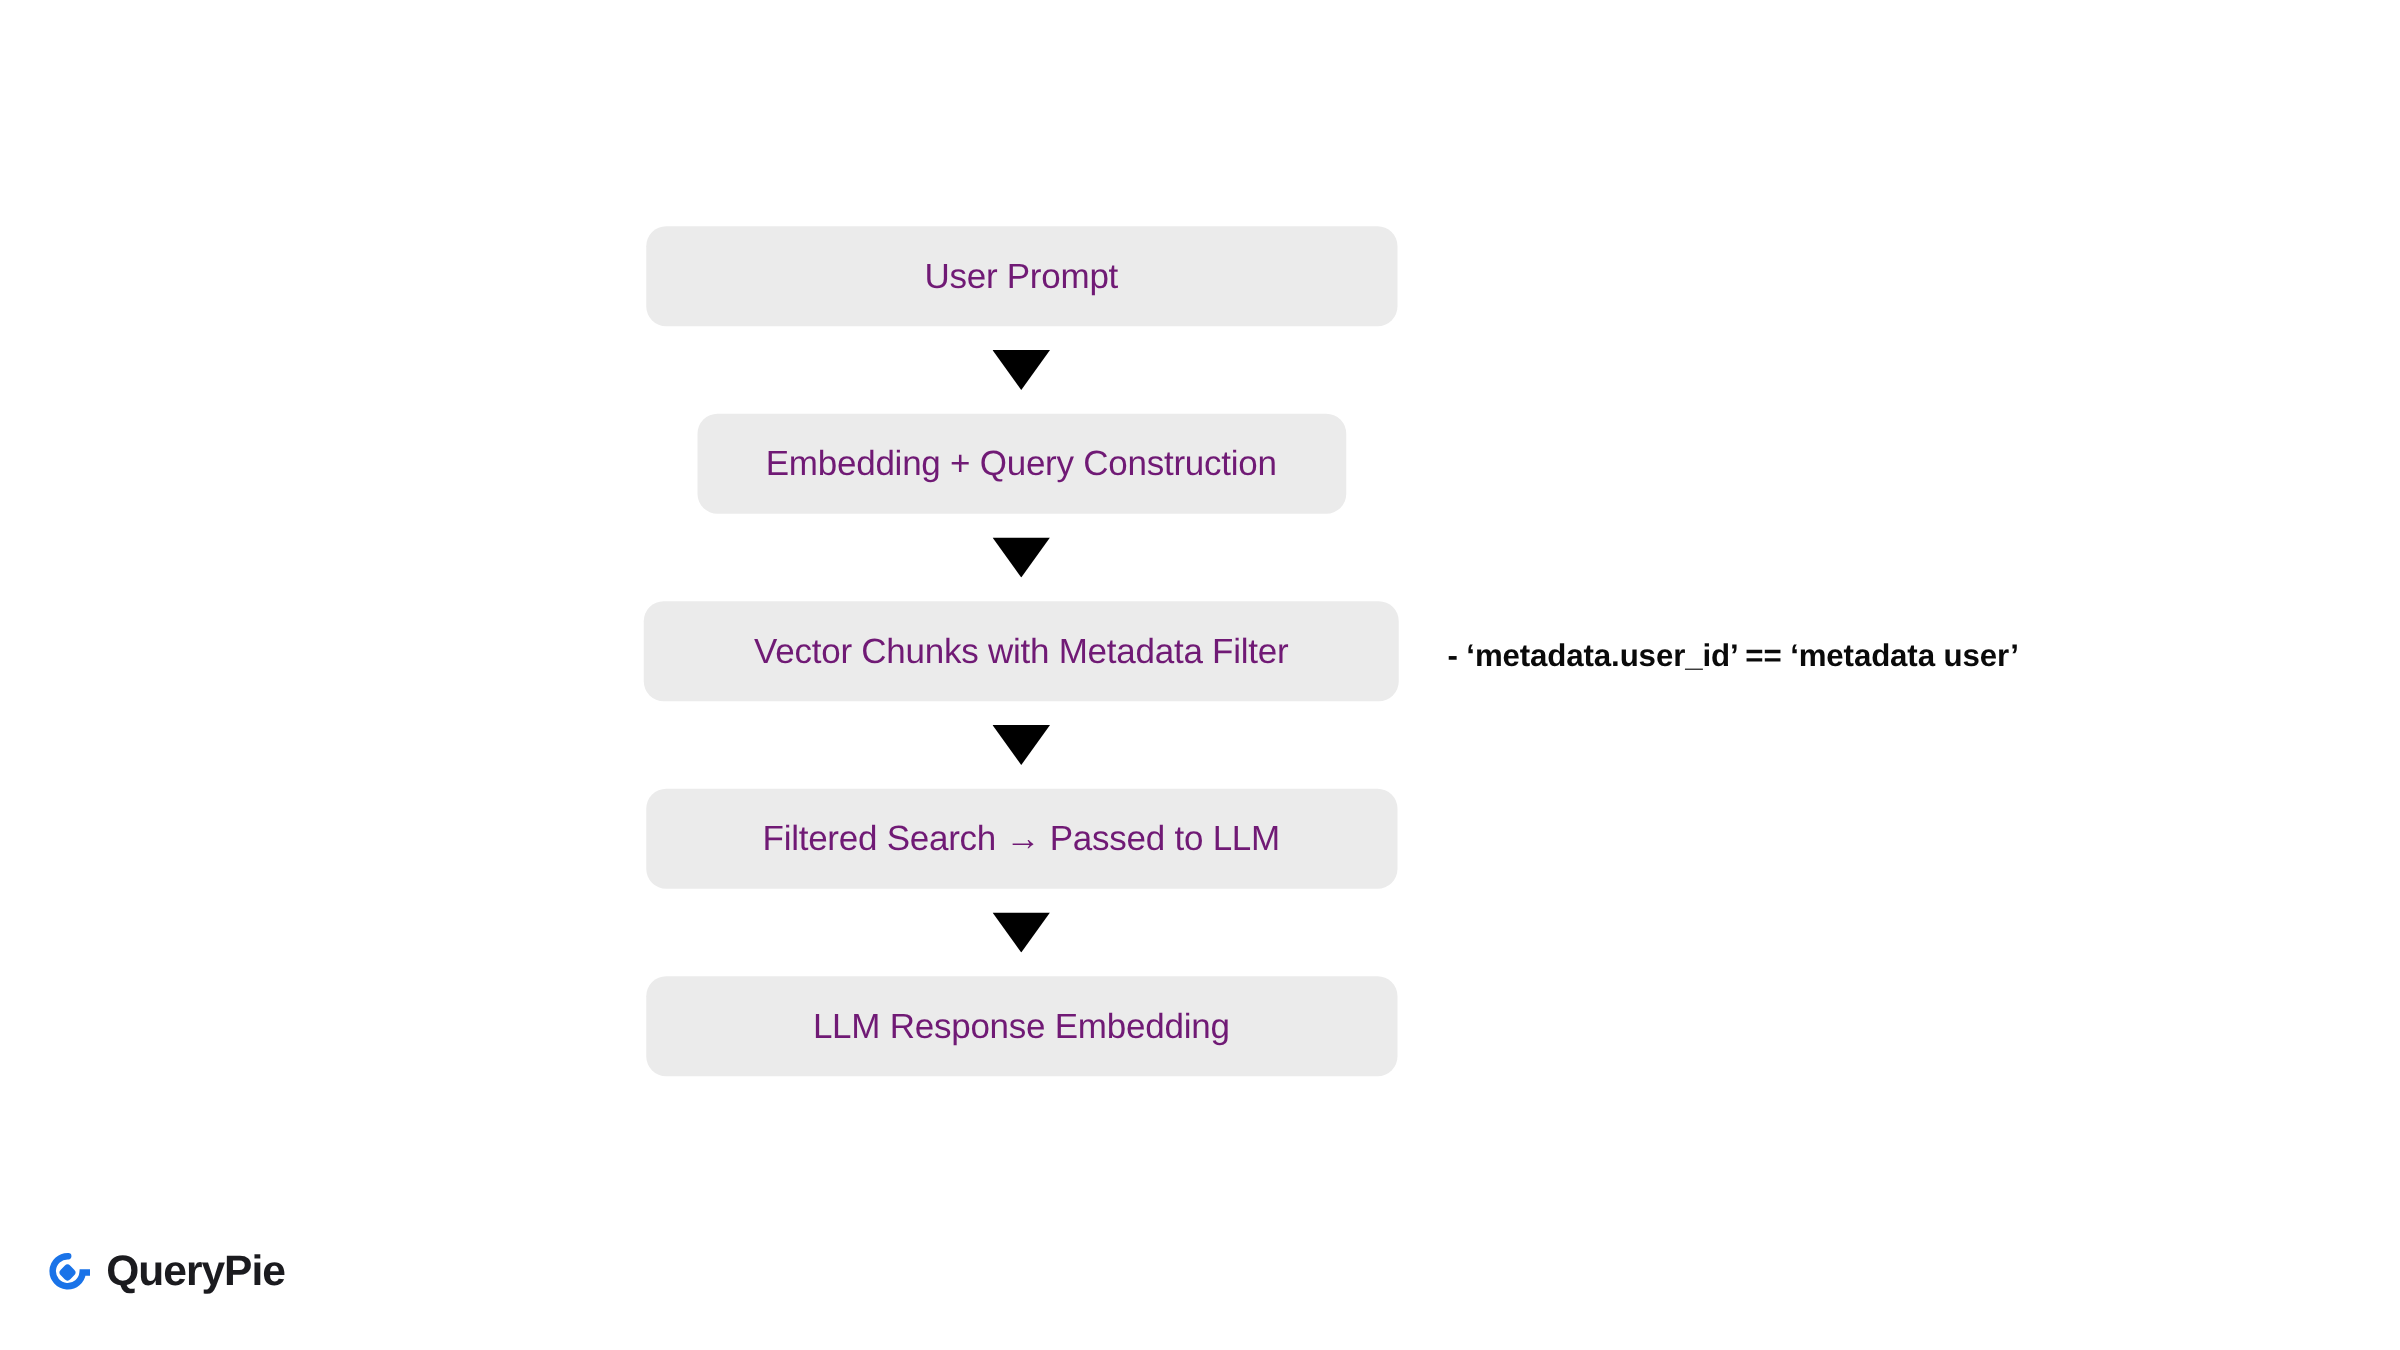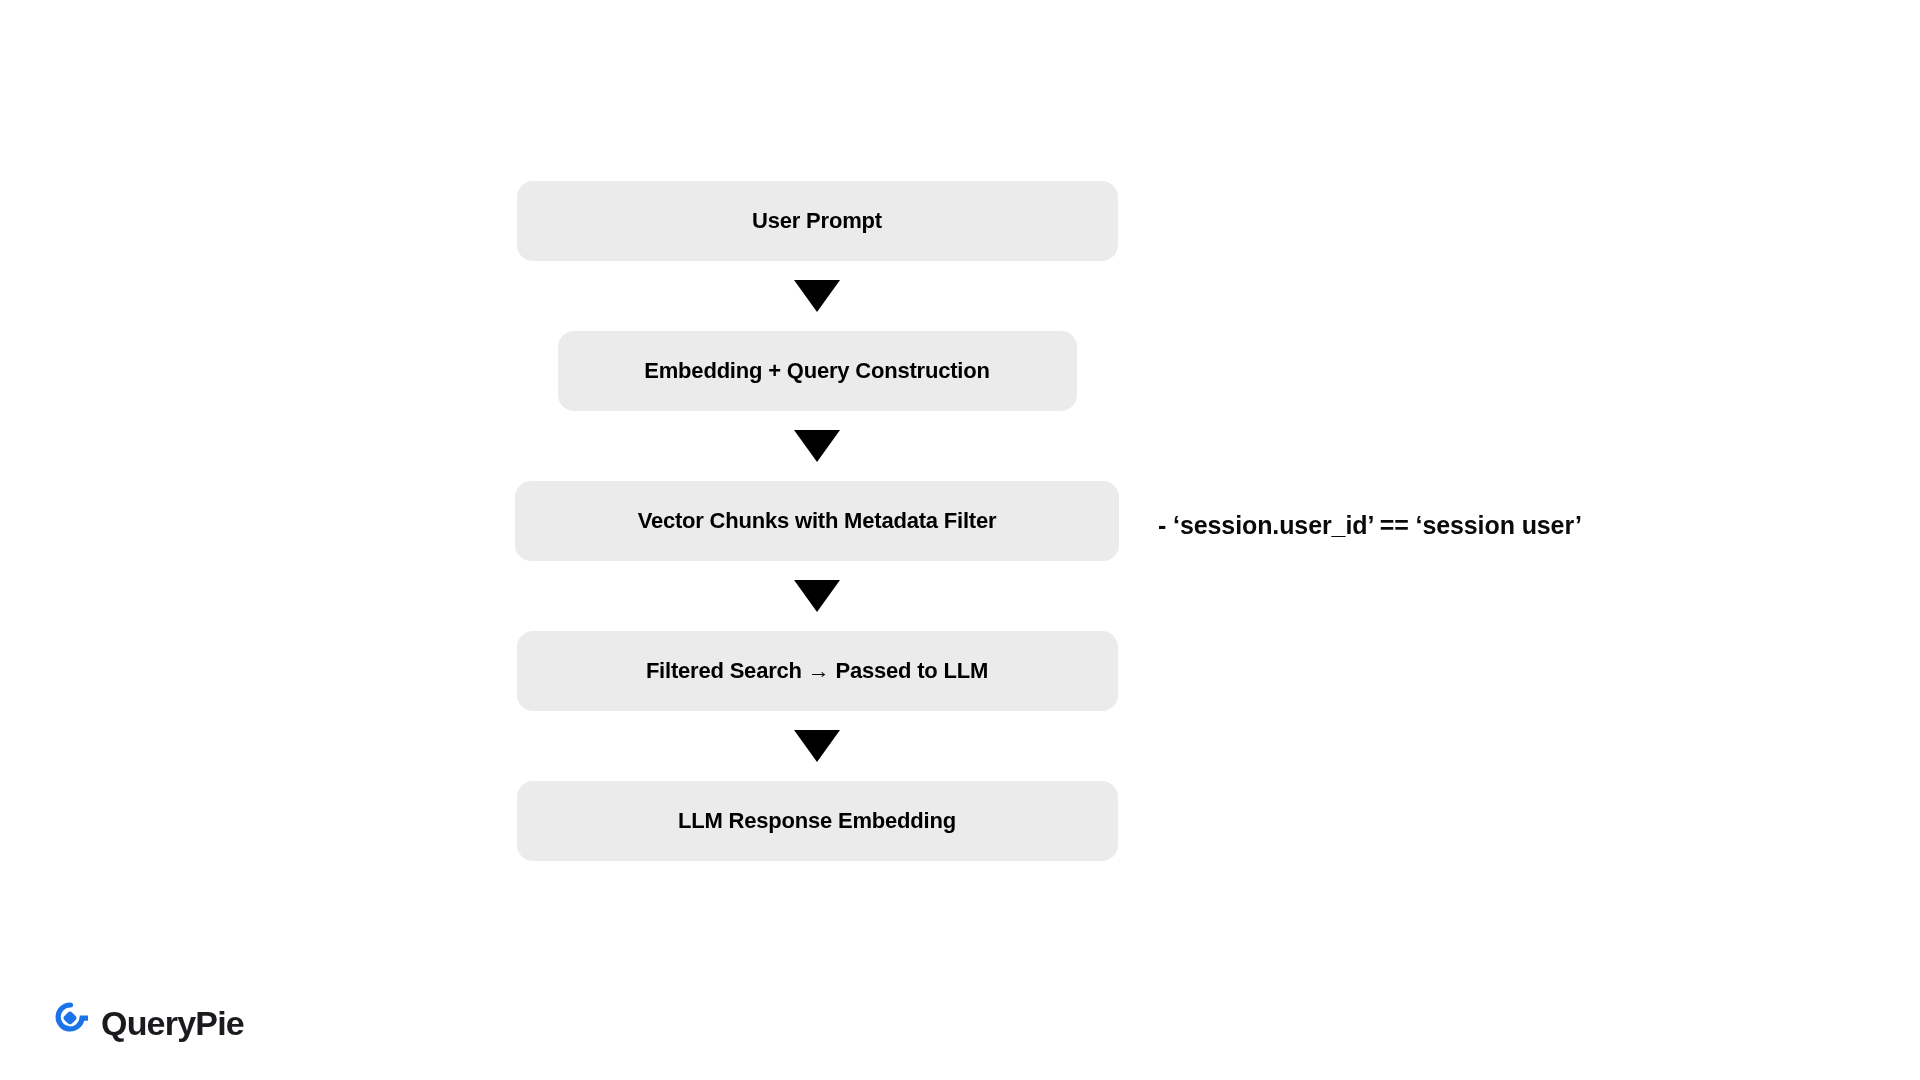--- a/index.html
+++ b/index.html
@@ -39,23 +39,23 @@
     background: #ebebeb;
     border-radius: 16px;
     height: 80px;
     display: flex;
     align-items: center;
     justify-content: center;
     box-sizing: border-box;
     padding: 0 24px;
   }
   .flow-node-label {
-    font-size: 22px;
-    font-weight: 700;
-    color: #000000;
+    font-size: 28px;
+    font-weight: 400;
+    color: #701a75;
     letter-spacing: -0.2px;
     white-space: nowrap;
     line-height: 1;
   }
 
   
   .w-601 { width: 601px; }
   .w-610 { width: 519px; }
   .w-604 { width: 604px; }
 
@@ -79,24 +79,24 @@
     font-weight: 700;
     color: #0a0a0a;
     line-height: 40px;
     white-space: nowrap;
     letter-spacing: -0.1px;
   }
 
   
   #brand-logo {
     position: absolute;
-    left: 52px;
+    left: 36px;
     top: 1000px;
     display: flex;
-    align-items: flex-end;
+    align-items: flex-start;
     gap: 13px;
   }
   #brand-logo .logo-mark { flex: none; display: block; }
   .logo-wordmark {
     font-size: 34px;
     font-weight: 700;
     color: #1b1b1f;
     letter-spacing: -0.8px;
     line-height: 1;
   }
@@ -149,21 +149,21 @@
     </div>
 
     <div class="flow-node w-601">
       <span class="flow-node-label">LLM Response Embedding</span>
     </div>
 
   </div>
 </div>
 
 <div id="filter-annotation">
-  <div class="annotation-line">- ‘session.user_id’ == ‘session user’</div>
+  <div class="annotation-line">- ‘metadata.user_id’ == ‘metadata user’</div>
 </div>
 
 <div id="brand-logo">
   <span class="logo-mark">
     <svg width="36" height="36" viewBox="0 0 36 36" aria-hidden="true">
 
       <path d="M27.6 9.2 A12 12 0 1 0 26.5 26.6 L30.8 30.9" fill="none" stroke="#1a73e8" stroke-width="5.2" stroke-linecap="round" transform="rotate(-45 18 18)"></path>
 
       <rect x="12.6" y="12.6" width="10.8" height="10.8" rx="3.2" fill="#1a73e8" transform="rotate(45 18 18)"></rect>
     </svg>

